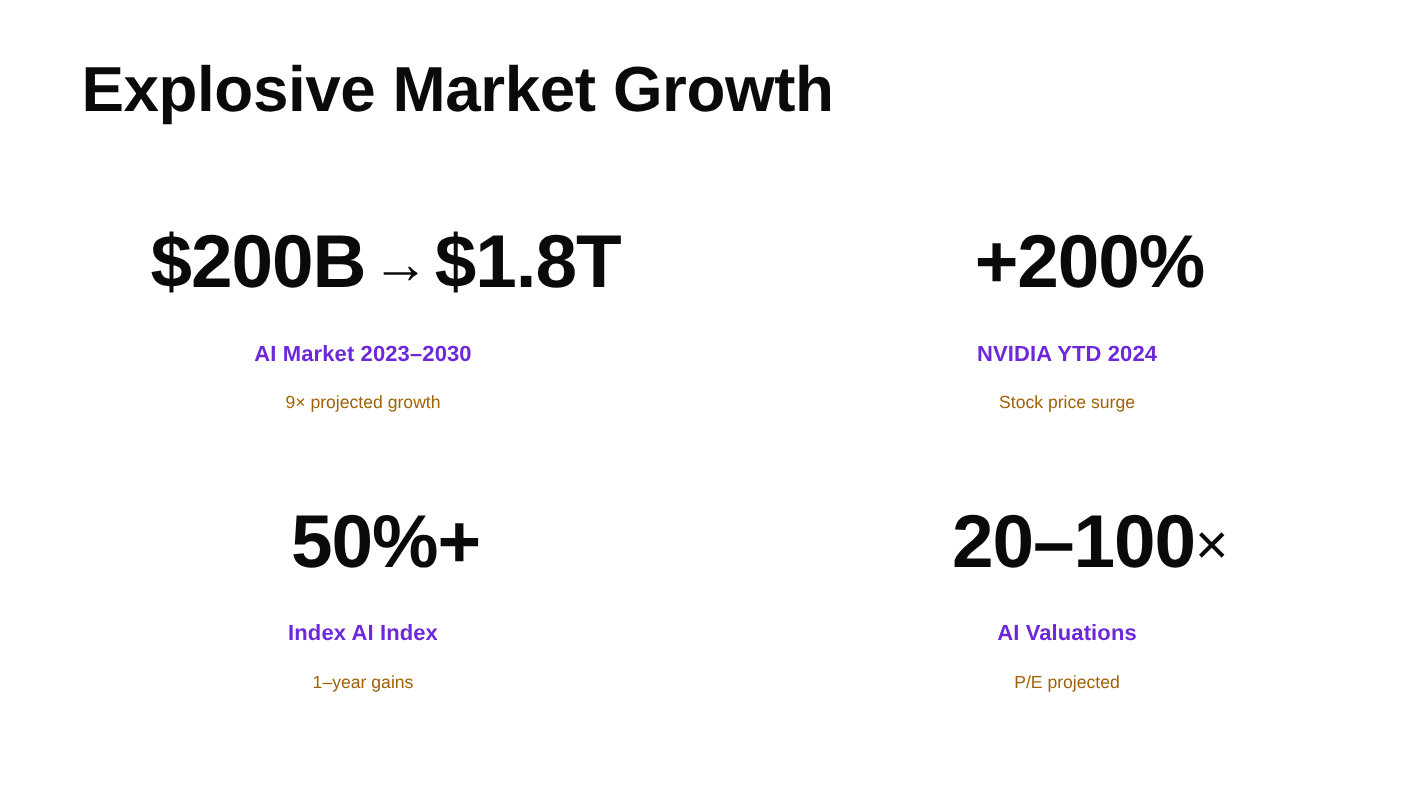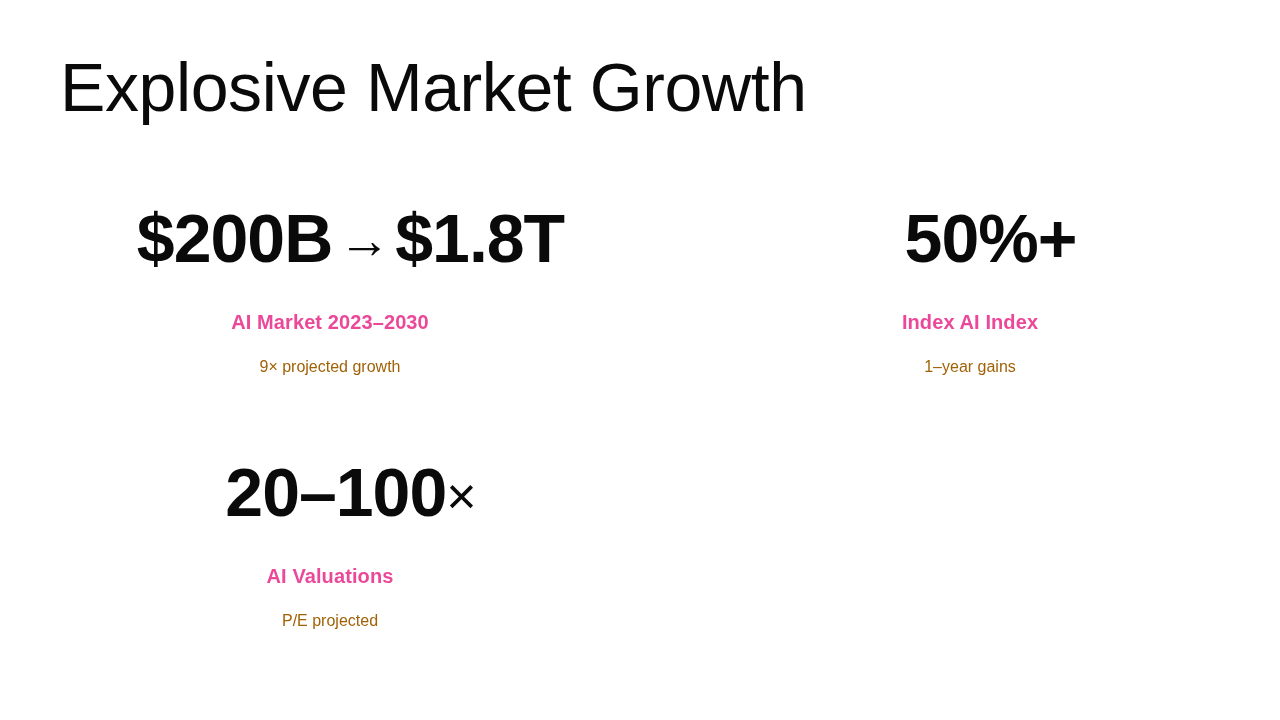--- a/index.html
+++ b/index.html
@@ -18,24 +18,24 @@
 
   .slide {
     position: relative;
     width: 1280px;
     height: 720px;
     box-sizing: border-box;
   }
 
   .slide-title {
     position: absolute;
-    left: 60px;
+    left: 74px;
     top: 52px;
-    font-size: 68px;
-    font-weight: 400;
+    font-size: 58px;
+    font-weight: 700;
     letter-spacing: -0.4px;
     line-height: 1.05;
     color: #0a0a0a;
     white-space: nowrap;
   }
 
   .stat-grid {
     position: absolute;
     left: 0;
     top: 180px;
@@ -87,21 +87,21 @@
     display: inline-block;
   }
 
   .stat-label {
     font-size: 20px;
     font-weight: 700;
     letter-spacing: 0.1px;
     line-height: 1;
     margin: 0;
     padding-top: 40px;
-    color: #ec4899;
+    color: #6d28d9;
     white-space: nowrap;
   }
 
   .stat-sub {
     font-size: 16px;
     font-weight: 400;
     line-height: 1;
     margin: 0;
     padding-top: 27px;
     color: #a16207;
@@ -118,20 +118,25 @@
   <div class="stat-grid">
 
     <div class="stat-cell col-left">
       <div class="stat-value">
         <span>$200B</span><span class="arrow">→</span><span>$1.8T</span>
       </div>
       <div class="stat-label">AI Market 2023–2030</div>
       <div class="stat-sub">9× projected growth</div>
     </div>
 
+    <div class="stat-cell col-right">
+      <div class="stat-value">+200%</div>
+      <div class="stat-label">NVIDIA YTD 2024</div>
+      <div class="stat-sub">Stock price surge</div>
+    </div>
 
     <div class="stat-cell col-left">
       <div class="stat-value">50%+</div>
       <div class="stat-label">Index AI Index</div>
       <div class="stat-sub">1–year gains</div>
     </div>
 
     <div class="stat-cell col-right">
       <div class="stat-value">
         <span>20–100</span><span class="mult">×</span>

